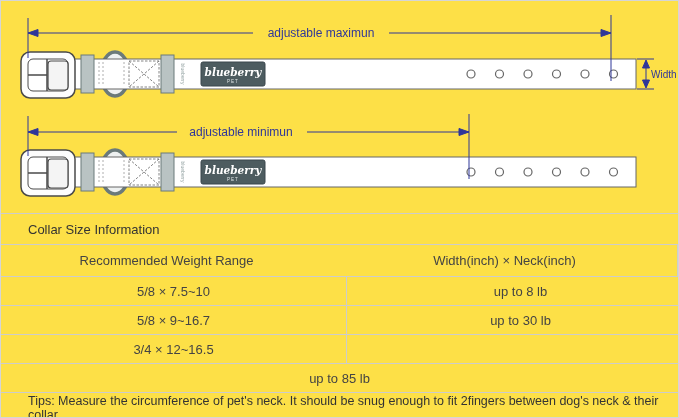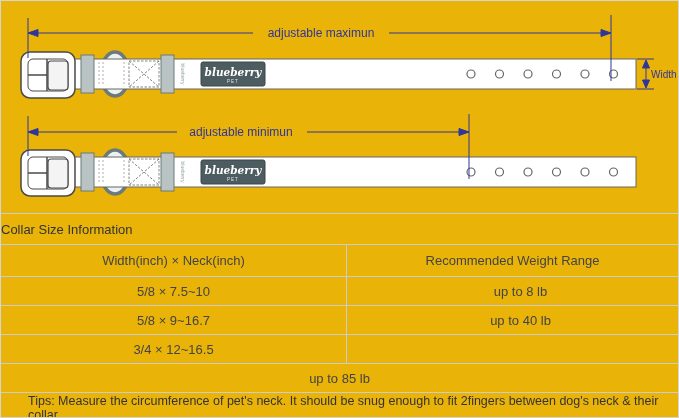--- a/index.html
+++ b/index.html
@@ -1,26 +1,26 @@
 <!DOCTYPE html>
 <html><head>
 <meta charset="utf-8">
 <style>
   html,body { margin:0; padding:0; background:#fff; }
   body { font-family:"Liberation Sans", sans-serif; }
   #frame {
     position:relative; width:679px; height:418px;
-    box-sizing:border-box; border:1px solid #d5d5d5; background:#eab308;
+    box-sizing:border-box; border:1px solid #d5d5d5; background:#fde047;
     overflow:hidden;
   }
   #diagram { display:block; width:679px; height:212px; }
   
   .tbl { width:100%; color:#444; }
   .tbl-row { display:flex; align-items:stretch; border-top:1px solid #ccc; }
-  .title-row { height:30px; align-items:center; font-size:13px; color:#333; }
+  .title-row { height:30px; align-items:center; padding-left:27px; font-size:13px; color:#333; }
   .header-row { height:31px; }
   .data-row { height:28px;gap:16px; }
   .cell { display:flex; align-items:center; justify-content:center; font-size:13px; }
   .c1 { width:346px; border-right:1px solid #ccc; box-sizing:border-box; }
   .c2 { flex:1; }
   .tips-row { height:30px; align-items:center; padding-left:27px; font-size:12.5px; color:#333;
               border-bottom:1px solid #ccc; }
   
   .dim-label { font-family:"Liberation Sans", sans-serif; font-size:12px; fill:#2f3699; }
   .width-label { font-family:"Liberation Sans", sans-serif; font-size:10px; fill:#2f3699; }
@@ -115,30 +115,30 @@
       <polygon points="468,131 458,127.5 458,134.5"></polygon>
     </g>
     <text class="dim-label" x="240" y="135" text-anchor="middle">adjustable minimun</text>
   </svg>
 
   <div class="tbl">
     <div class="tbl-row title-row">
       <span>Collar Size Information</span>
     </div>
     <div class="tbl-row header-row">
+      <div class="cell c2">Recommended Weight Range</div>
       <div class="cell c1">Width(inch) × Neck(inch)</div>
-      <div class="cell c2">Recommended Weight Range</div>
     </div>
     <div class="tbl-row data-row">
       <div class="cell c1">5/8 × 7.5~10</div>
       <div class="cell c2">up to 8 lb</div>
     </div>
     <div class="tbl-row data-row">
       <div class="cell c1">5/8 × 9~16.7</div>
-      <div class="cell c2">up to 40 lb</div>
+      <div class="cell c2">up to 30 lb</div>
     </div>
     <div class="tbl-row data-row">
       <div class="cell c1">3/4 × 12~16.5</div>
     </div>
     <div class="tbl-row data-row">
       <div class="cell c2">up to 85 lb</div>
     </div>
     <div class="tbl-row tips-row">
       <span>Tips: Measure the circumference of pet's neck. It should be snug enough to fit 2fingers between dog's neck &amp; their collar.</span>
     </div>

